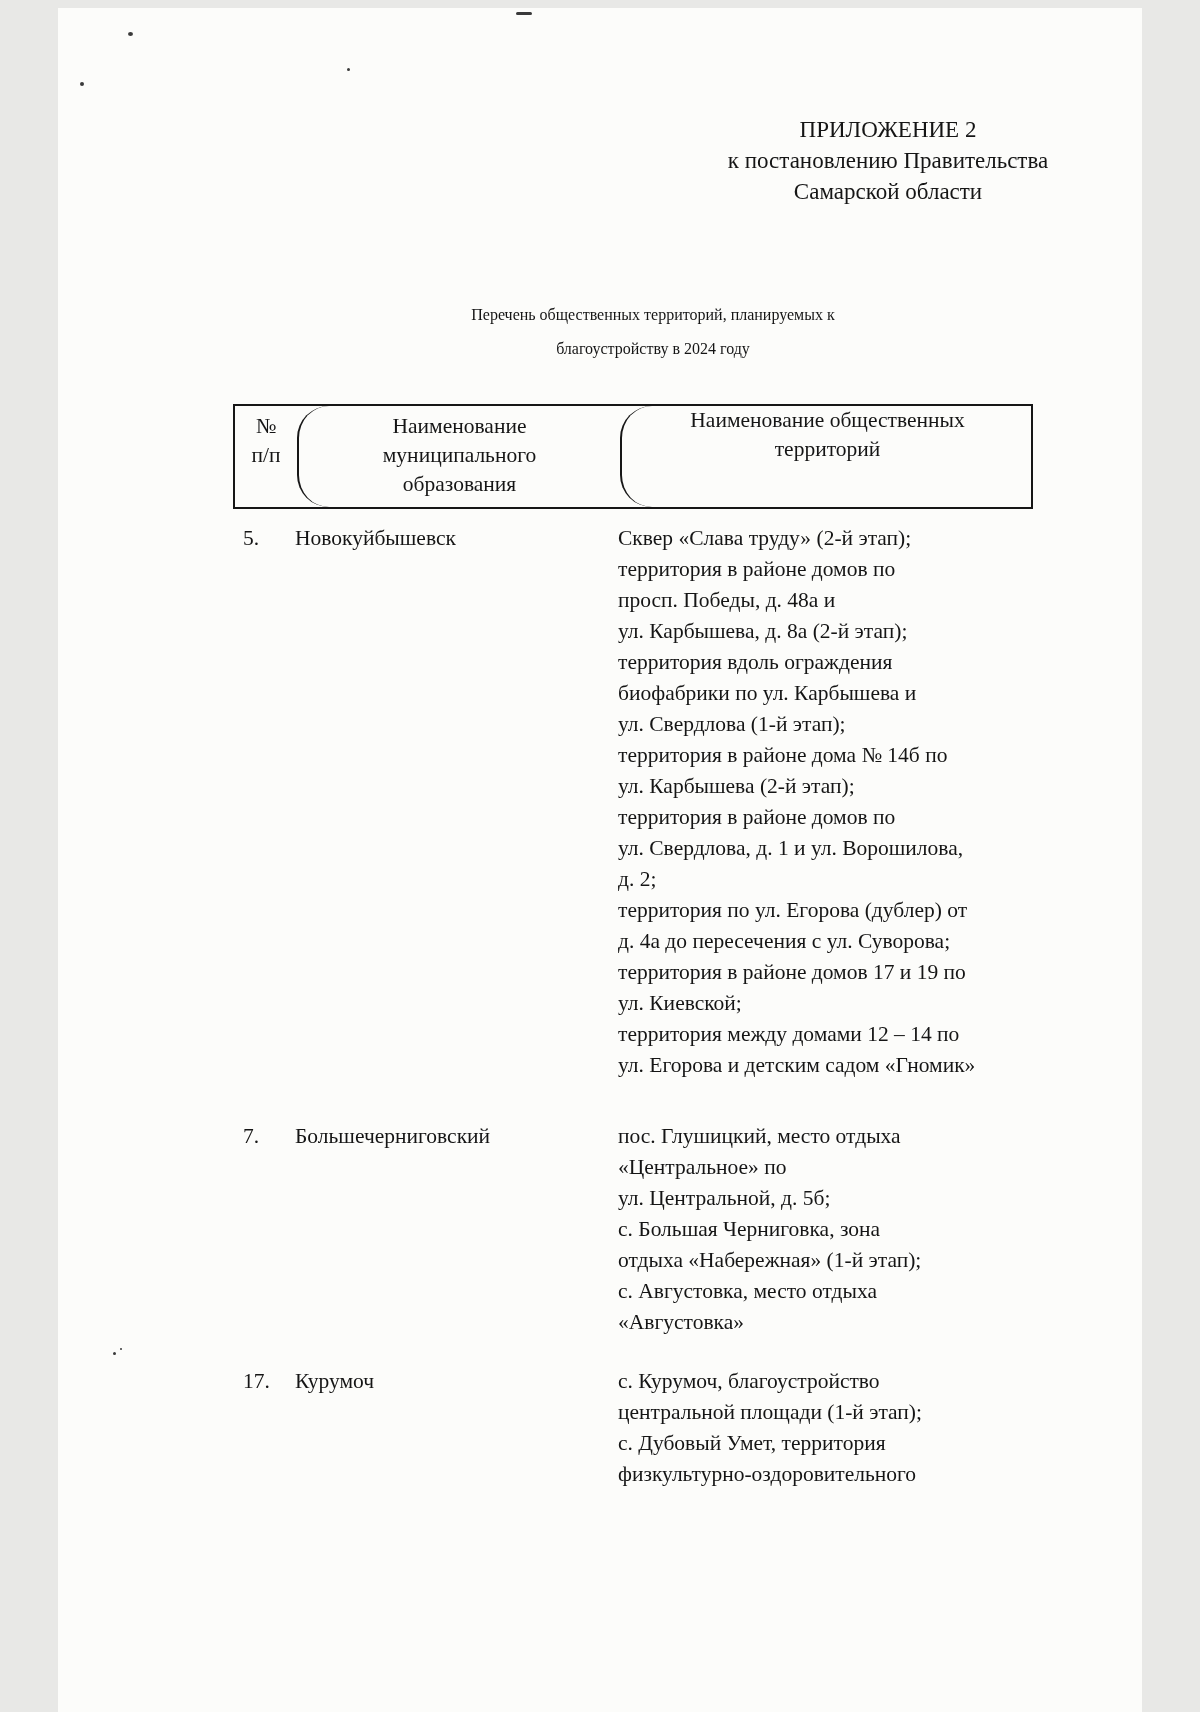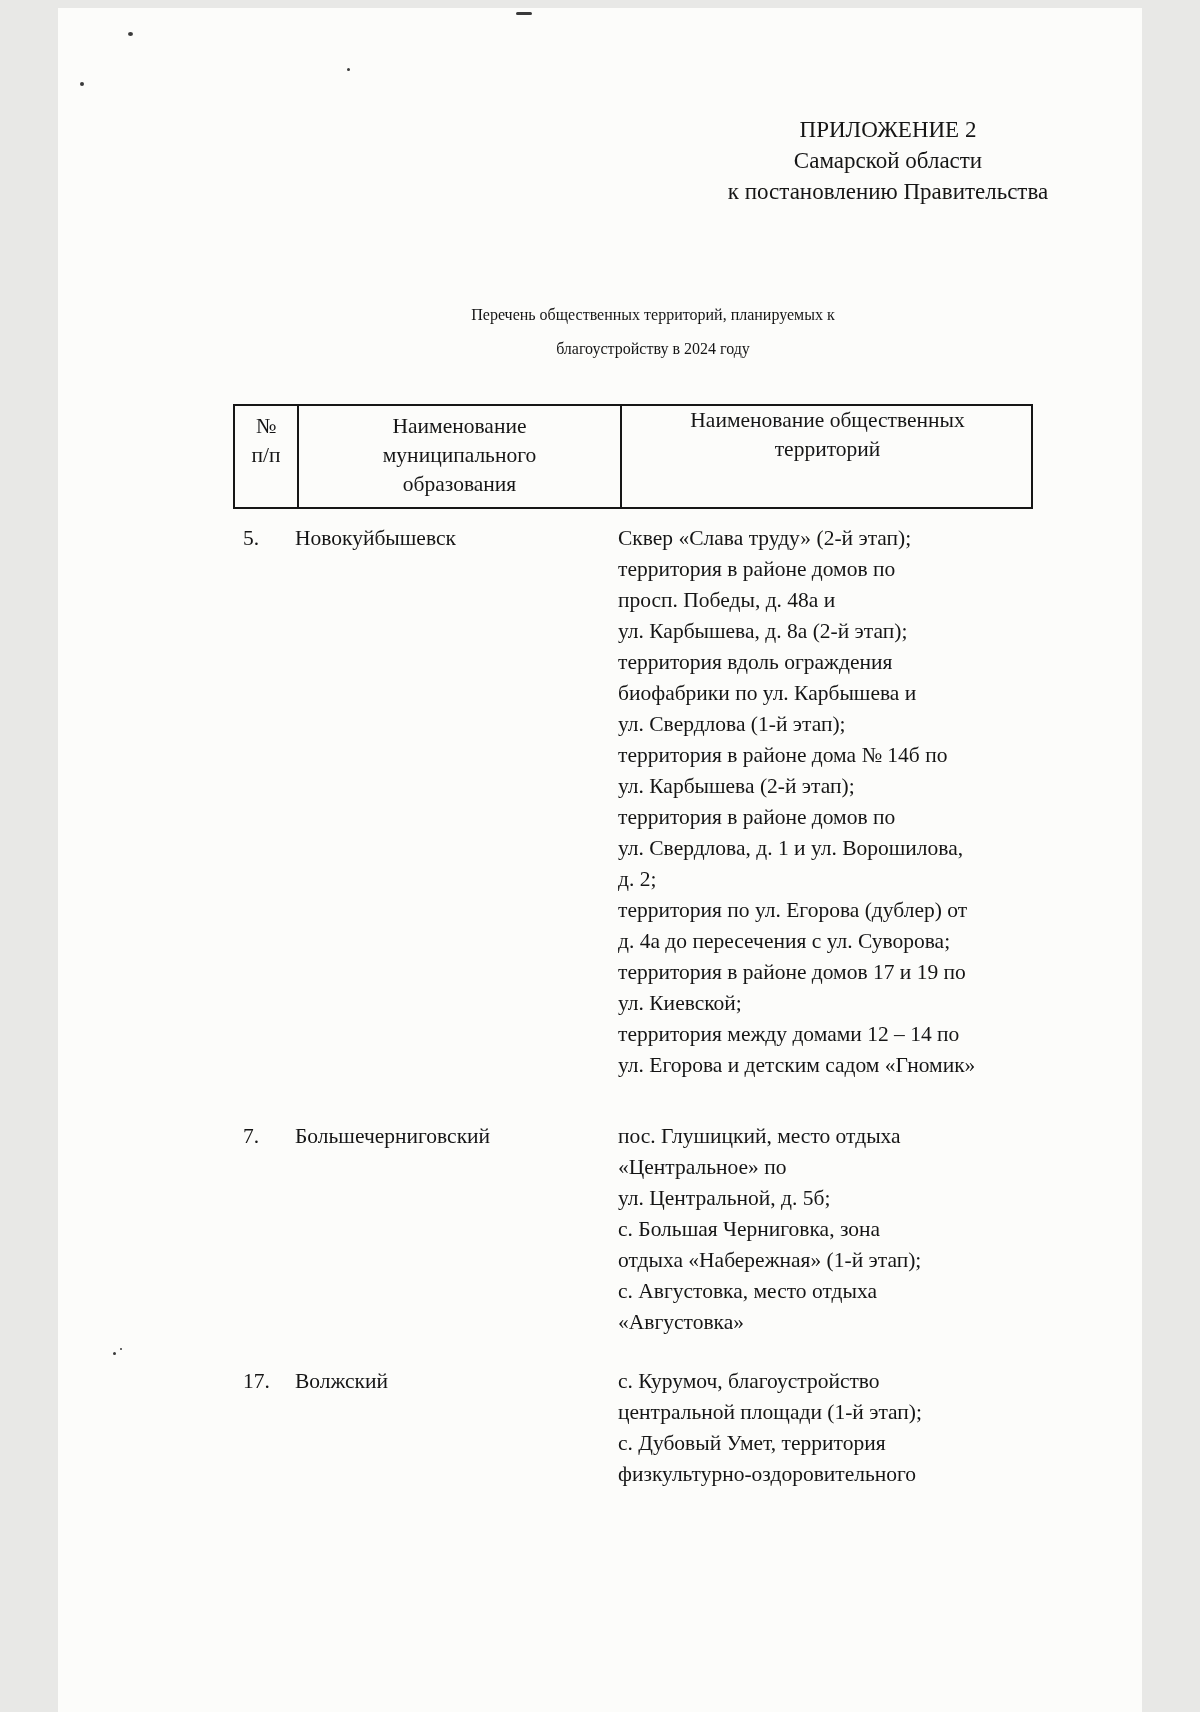--- a/index.html
+++ b/index.html
@@ -58,21 +58,21 @@
   .thead {
     display:grid; grid-template-columns:62px 323px 413px;
     border:2.5px solid #161616; box-sizing:border-box;
     min-height:94px;
   }
   .th {
     padding:6px 4px 8px; text-align:center;
     white-space:pre-line; line-height:29px;
     box-sizing:border-box;
   }
-  .th + .th { border-left:2.5px solid #161616; }
+  .th + .th { border-left:2.5px solid #161616;border-radius:32px; }
   .th.c3 { padding-top:0; }
 
   .trow { display:grid; grid-template-columns:62px 323px 413px; }
   .trow .td { line-height:31px; box-sizing:border-box; }
   .td.c1 { padding-left:10px; }
   .td.c3 { white-space:pre-line; }
   .row-5  { margin-top:14px; }
   .row-15 { margin-top:40px; }
   .row-17 { margin-top:28px; }
 </style>
@@ -83,22 +83,22 @@
 
   <div class="artifact a1"></div>
   <div class="artifact a2"></div>
   <div class="artifact a3"></div>
   <div class="artifact a4"></div>
   <div class="artifact a5"></div>
   <div class="artifact a6"></div>
 
   <div class="header-block">
     <div>ПРИЛОЖЕНИЕ 2</div>
+    <div>к постановлению Правительства</div>
     <div>Самарской области</div>
-    <div>к постановлению Правительства</div>
   </div>
 
 
   <div class="doc-title">Перечень общественных территорий, планируемых к
 благоустройству в 2024 году</div>
 
   <div class="table">
 
     <div class="thead">
       <div class="th c1">№
@@ -140,21 +140,21 @@
 «Центральное» по
 ул. Центральной, д. 5б;
 с. Большая Черниговка, зона
 отдыха «Набережная» (1-й этап);
 с. Августовка, место отдыха
 «Августовка»</div>
     </div>
 
     <div class="trow row-17">
       <div class="td c1">17.</div>
-      <div class="td c2">Волжский</div>
+      <div class="td c2">Курумоч</div>
       <div class="td c3">с. Курумоч, благоустройство
 центральной площади (1-й этап);
 с. Дубовый Умет, территория
 физкультурно-оздоровительного</div>
     </div>
 
   </div>
 
 </div>
 

